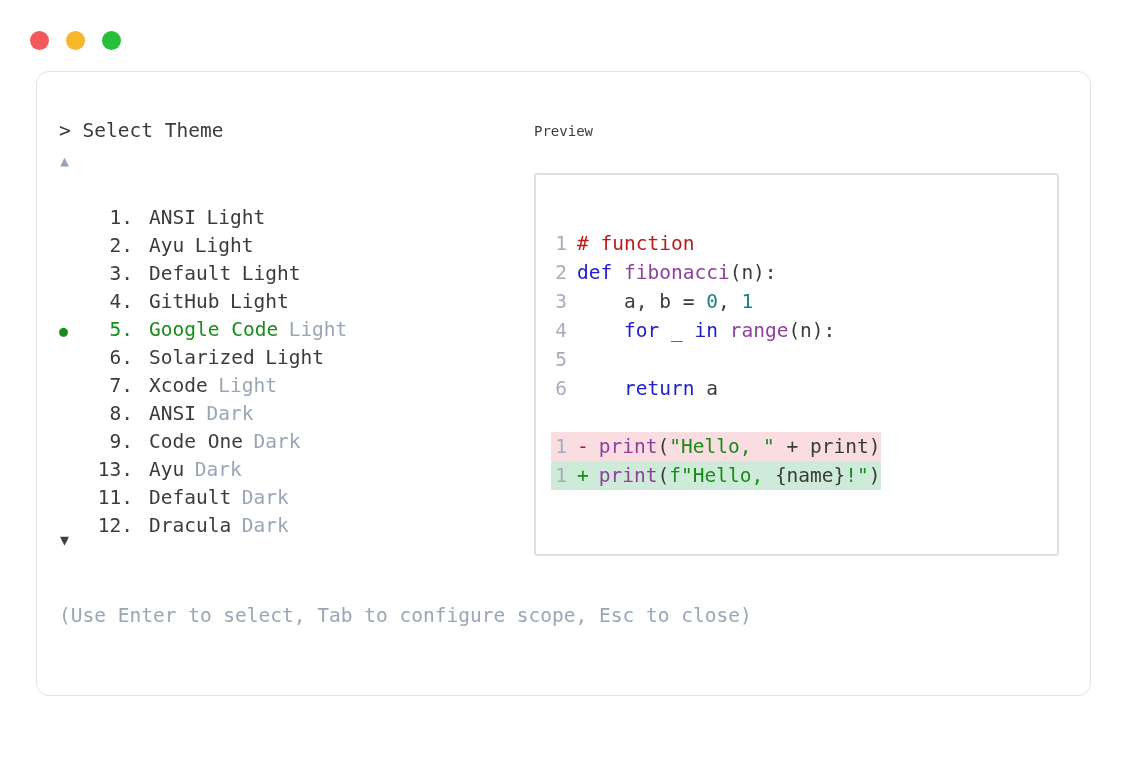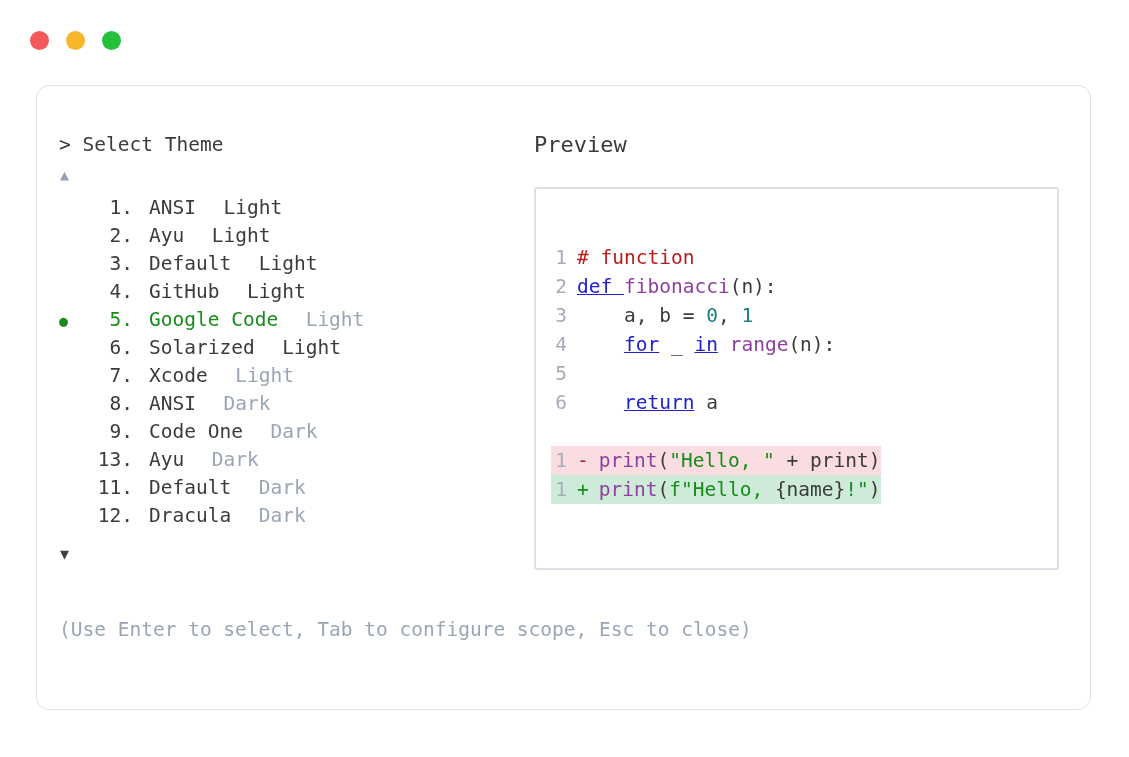--- a/index.html
+++ b/index.html
@@ -30,21 +30,21 @@
     border-radius: 50%;
   }
   .dot-close  { background: #f3595b; }
   .dot-min    { background: #f7b72a; }
   .dot-max    { background: #25c03b; }
 
   
   .card {
     position: absolute;
     left: 36px;
-    top: 85px;
+    top: 71px;
     width: 1055px;
     height: 625px;
     box-sizing: border-box;
     border: 1.5px solid #dfe2e8;
     border-radius: 13px;
     background: #ffffff;
   }
 
   .card-inner {
     position: relative;
@@ -60,21 +60,21 @@
     width: 470px;
   }
   .col-right {
     position: absolute;
     left: 497px;
     top: 46px;
     width: 535px;
   }
 
   .pane-title {
-    font-size: 22px;
+    font-size: 14px;
     line-height: 26px;
     color: #3b3b3b;
     letter-spacing: 0px;
     white-space: pre;
   }
   .prompt-line {
     font-size: 19.5px;
     line-height: 26px;
     color: #3b3b3b;
     white-space: pre;
@@ -118,22 +118,22 @@
     flex: 0 0 52px;
     text-align: right;
     color: #3b3b3b;
     letter-spacing: 0;
   }
   .idx-dot {
     width: 16px;
     flex: 0 0 16px;
     color: #3b3b3b;
   }
-  .tname { color: #3b3b3b; }
-  .tvar  { color: #9aa6b6; padding-left: 10.5px; margin-left: 17px; }
+  .tname { color: #3b3b3b; margin-top: 24px; }
+  .tvar  { color: #9aa6b6; padding-left: 10.5px; }
   .tvar.solid { color: #3b3b3b; }
   .theme-row.selected .idx,
   .theme-row.selected .idx-dot,
   .theme-row.selected .tname { color: #178c18; }
 
   
   .hint {
     position: absolute;
     left: 22px;
     top: 531px;
@@ -177,21 +177,21 @@
   }
   .code-line.diff-del { background: #fadde1; }
   .code-line.diff-add { background: #cdebd8; }
   .code-line.spacer { background: transparent; }
   .diff-mark { width: 10px; flex: 0 0 10px; }
   .mark-del { color: #9d2235; }
   .mark-add { color: #178c18; }
 
   .tok-plain   { color: #3b3b3b; }
   .tok-comment { color: #b91c1c; }
-  .tok-kw      { color: #2020cf; text-decoration: underline; }
+  .tok-kw      { color: #2020cf; }
   .tok-fn      { color: #8f3f9e; }
   .tok-num     { color: #1a7f7f; }
   .tok-str     { color: #178c18; }
 </style>
 </head>
 <body>
 
 <div class="traffic-lights">
   <span class="dot dot-close"></span>
   <span class="dot dot-min"></span>

